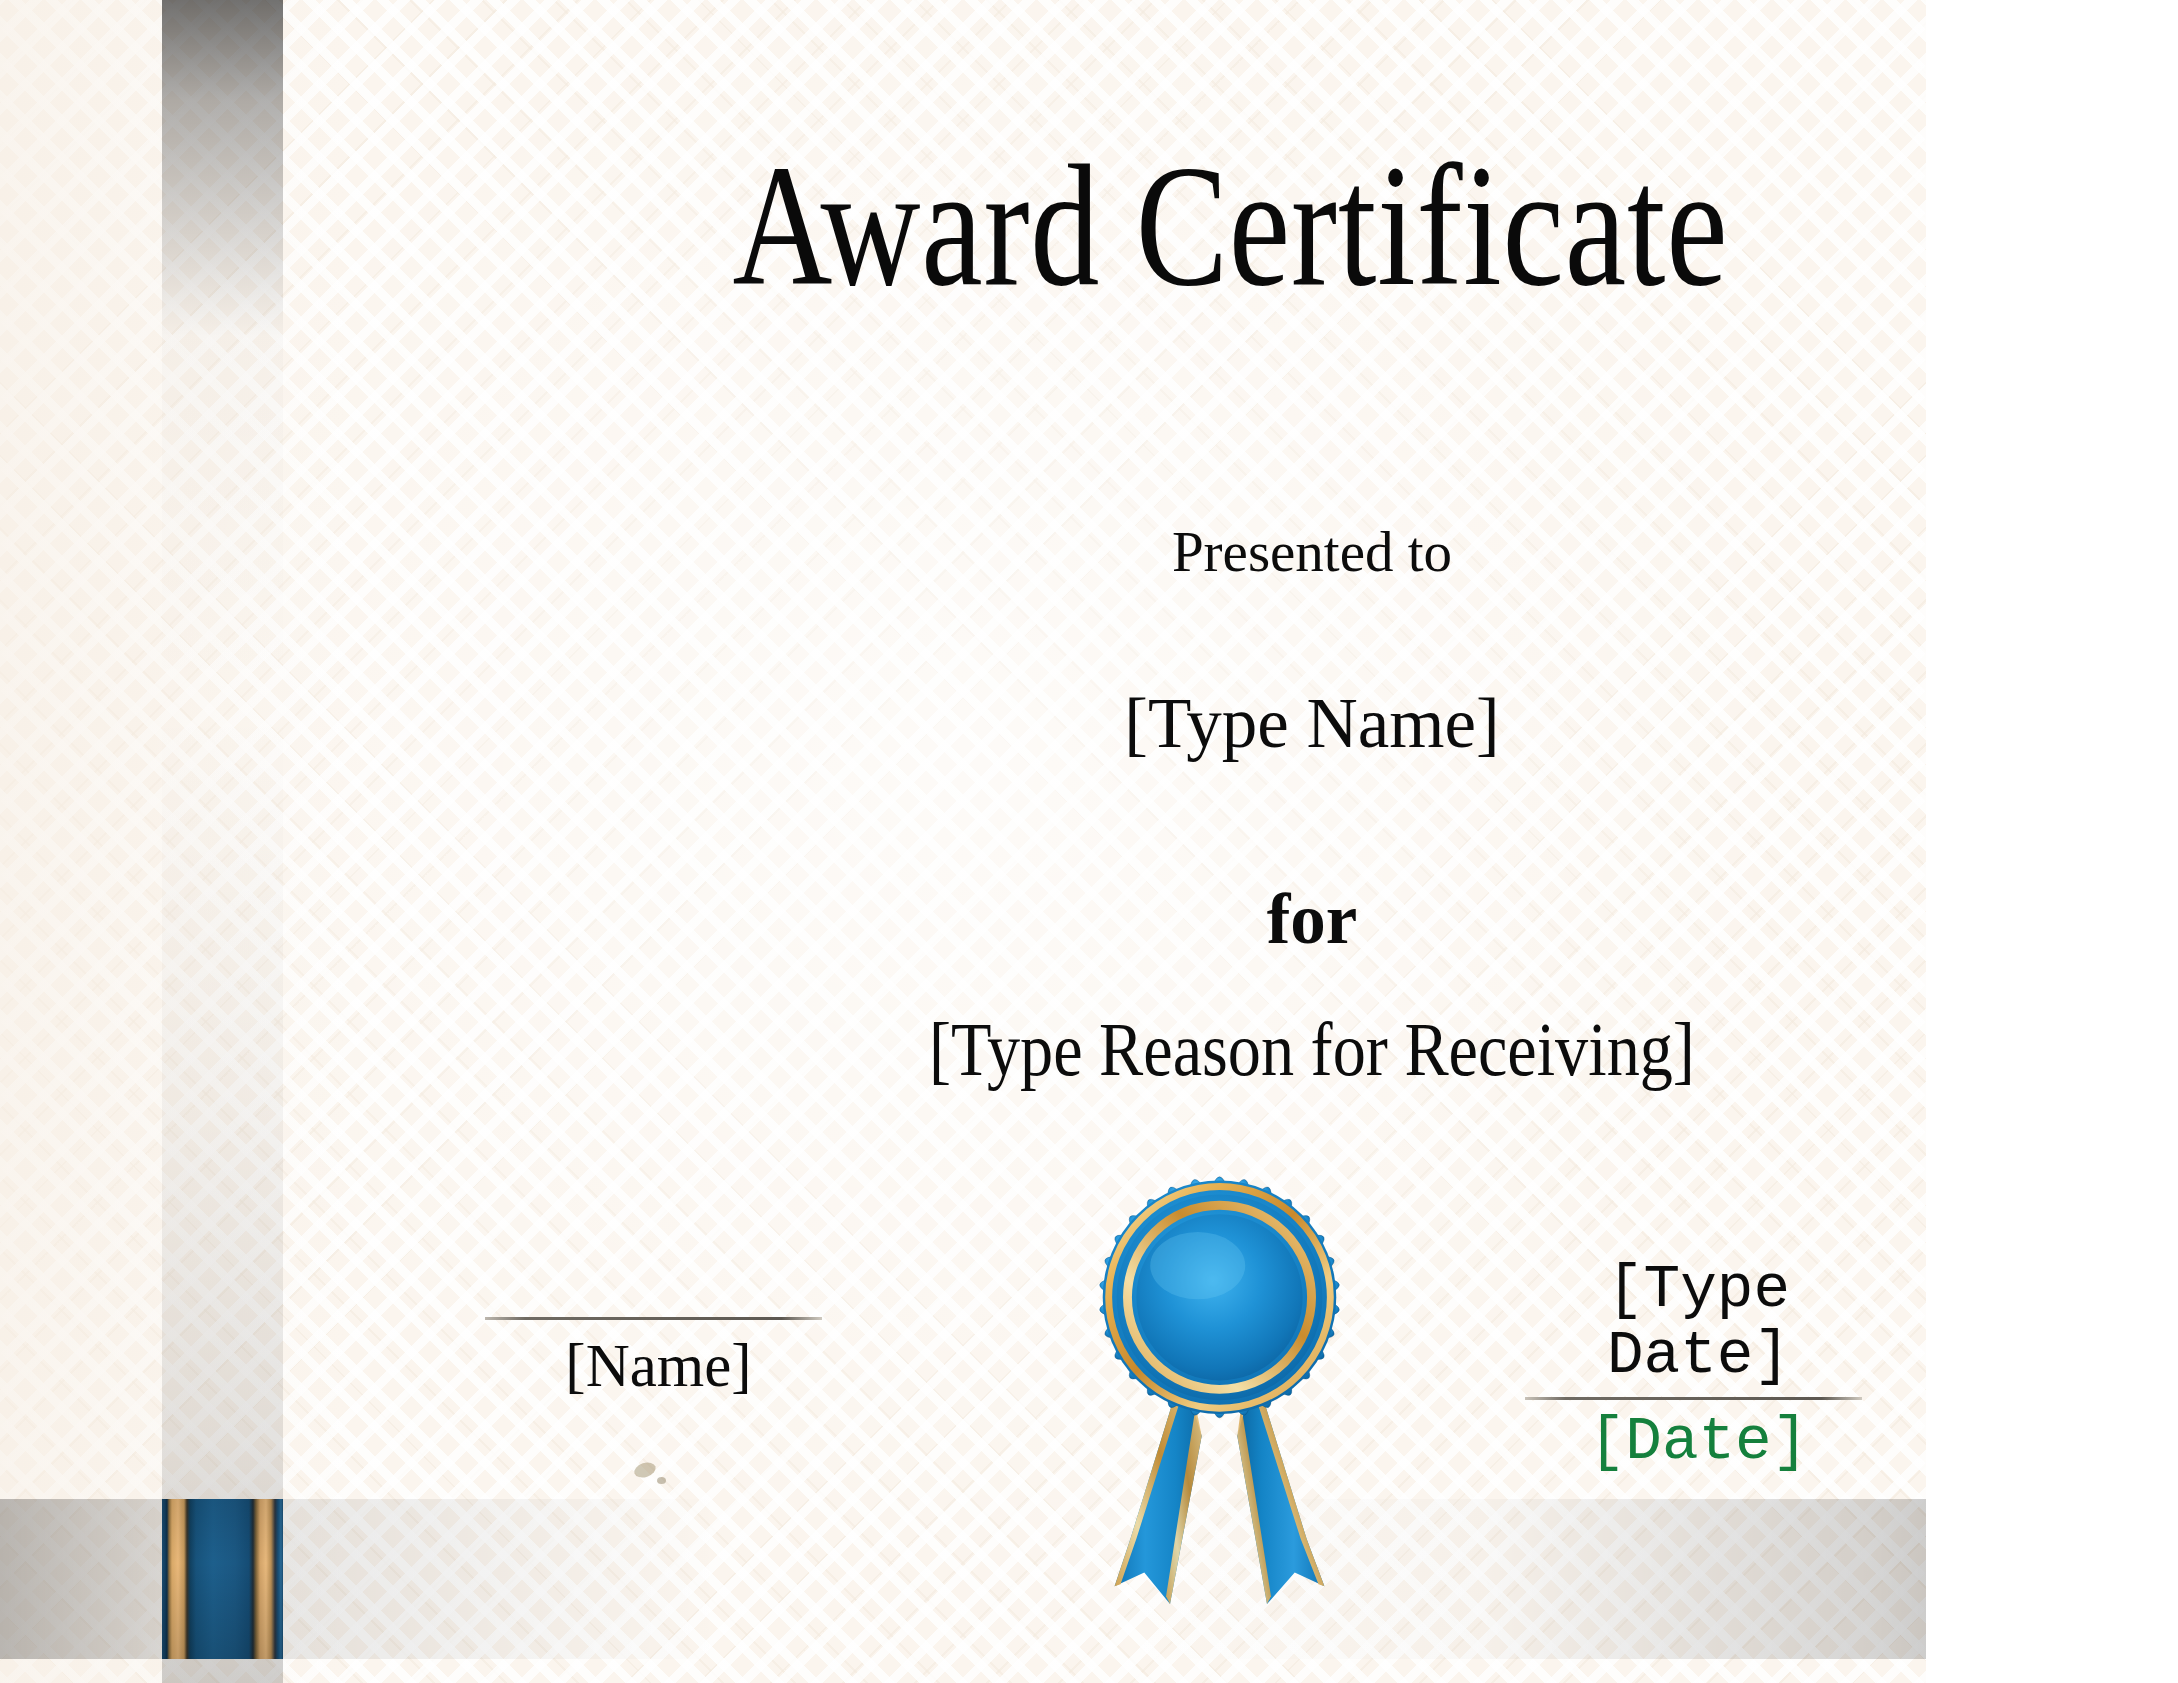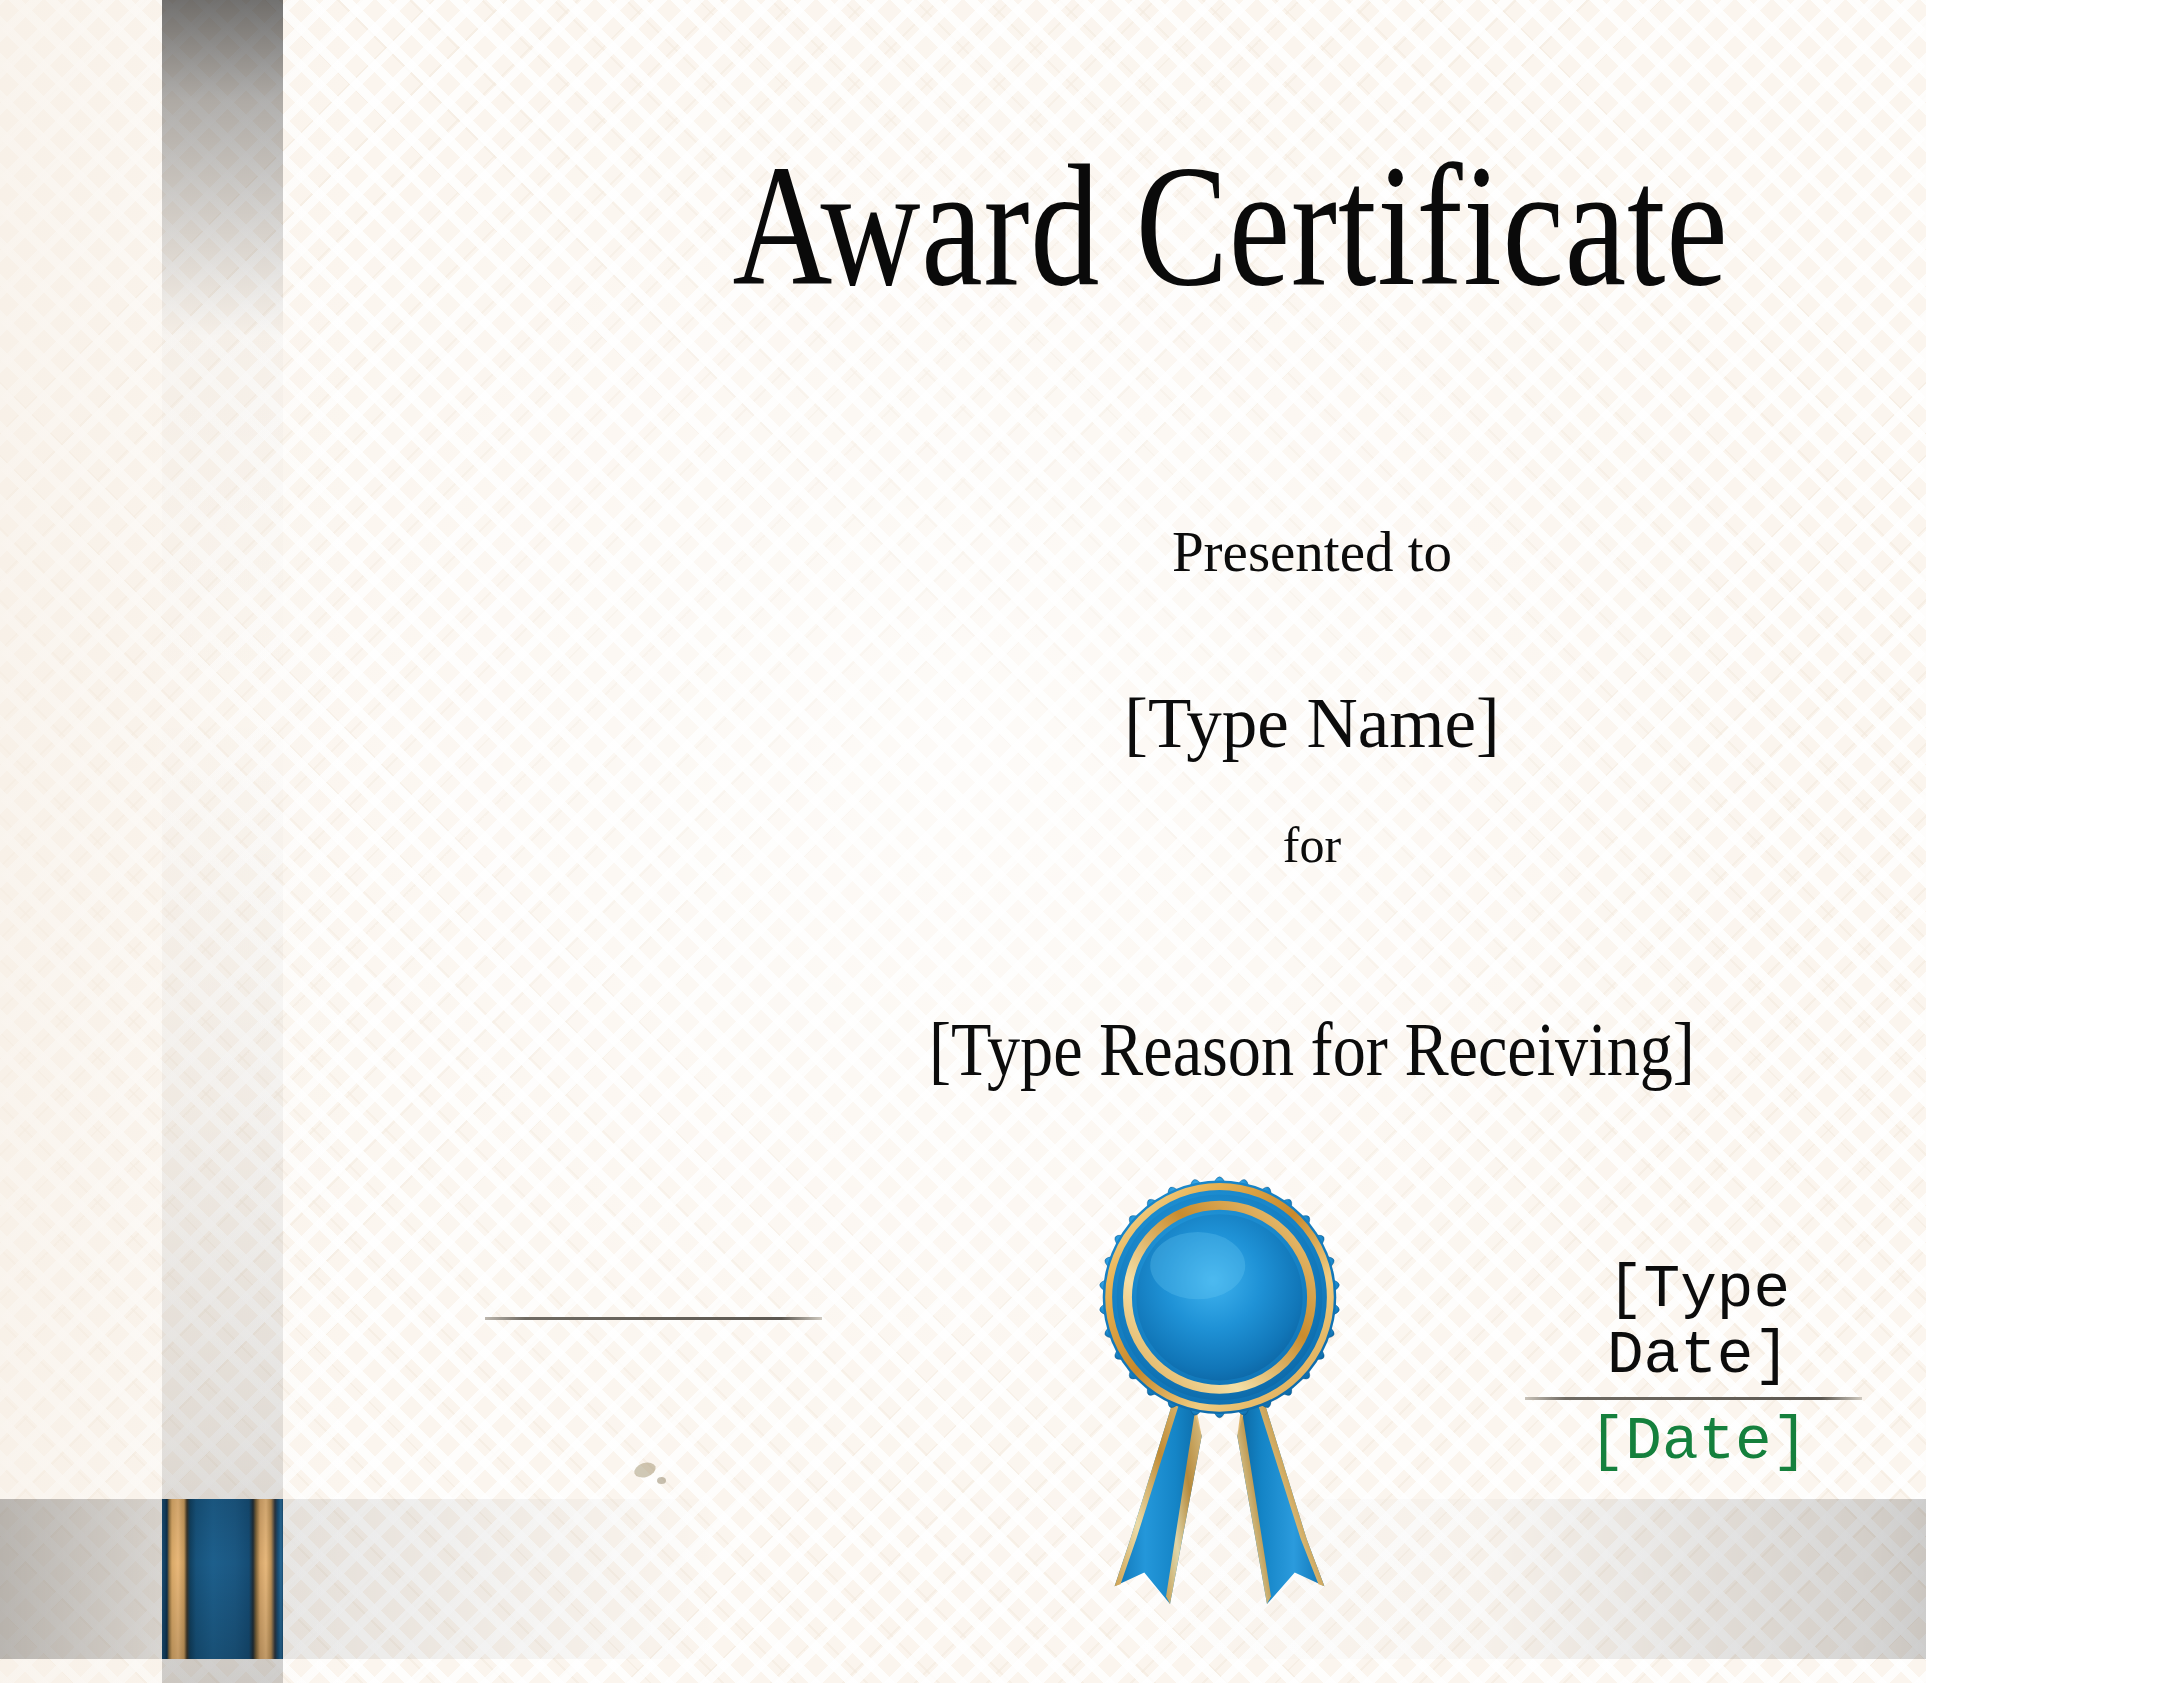--- a/index.html
+++ b/index.html
@@ -219,21 +219,21 @@
 
   .body-line {
     position: absolute;
     width: 1238px;
     left: 693px;
     text-align: center;
     color: #0c0c0c;
   }
   .line-presented { top: 519px; font-size: 57px; }
   .line-name      { top: 683px; font-size: 71px; text-align: center; }
-  .line-for       { top: 816px; font-size: 50px; }
+  .line-for       { top: 879px; font-size: 71px; font-weight: bold; }
   .line-reason    {
     top: 1005px;
     font-size: 77px;
     transform: scaleX(0.86);
     transform-origin: 50% 0;
     white-space: nowrap;
   }
 
   
   .sig-block {
@@ -336,20 +336,21 @@
   <div class="body-line line-presented">Presented to</div>
 
   <div class="body-line line-name">[Type Name]</div>
 
   <div class="body-line line-for">for</div>
 
   <div class="body-line line-reason">[Type Reason for Receiving]</div>
 
   <div class="sig-block">
     <div class="sig-rule"></div>
+    <div class="sig-label">[Name]</div>
   </div>
 
   <div class="date-block">
     <div class="date-value">[Type Date]</div>
     <div class="date-rule"></div>
     <div class="date-label">[Date]</div>
   </div>
 
   <div class="seal">
     <svg viewBox="0 0 300 480" width="297" height="475">

